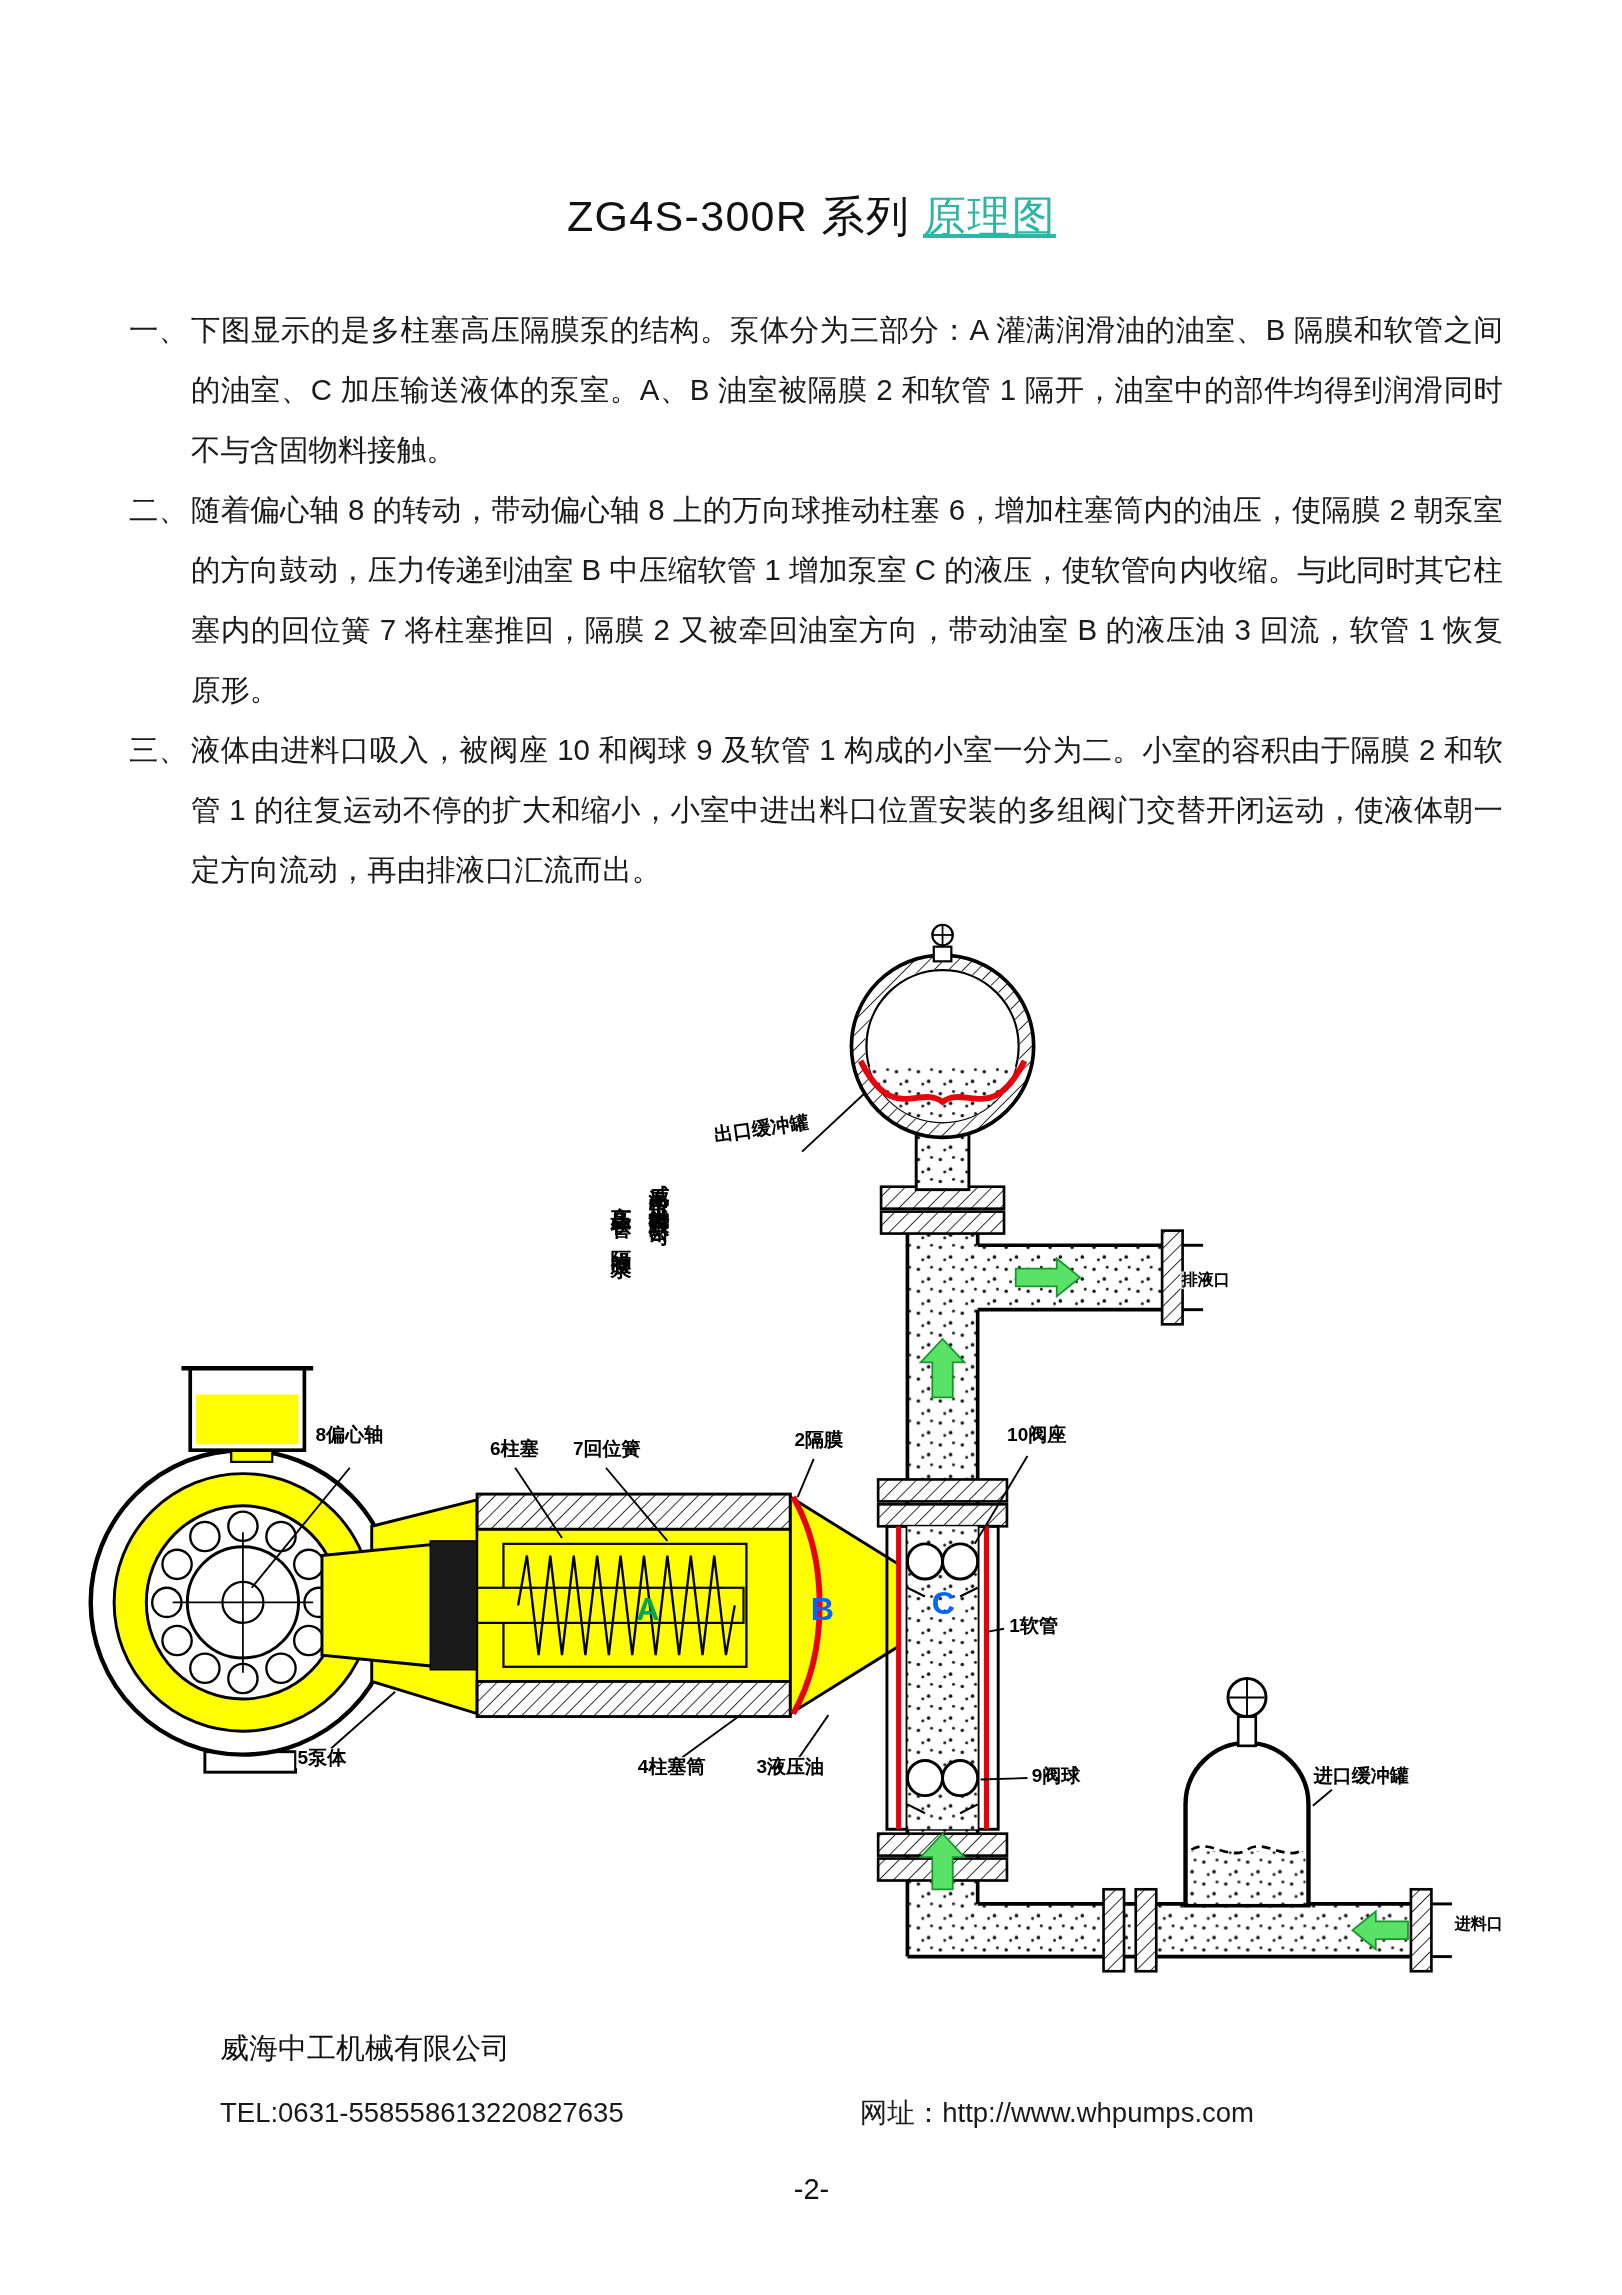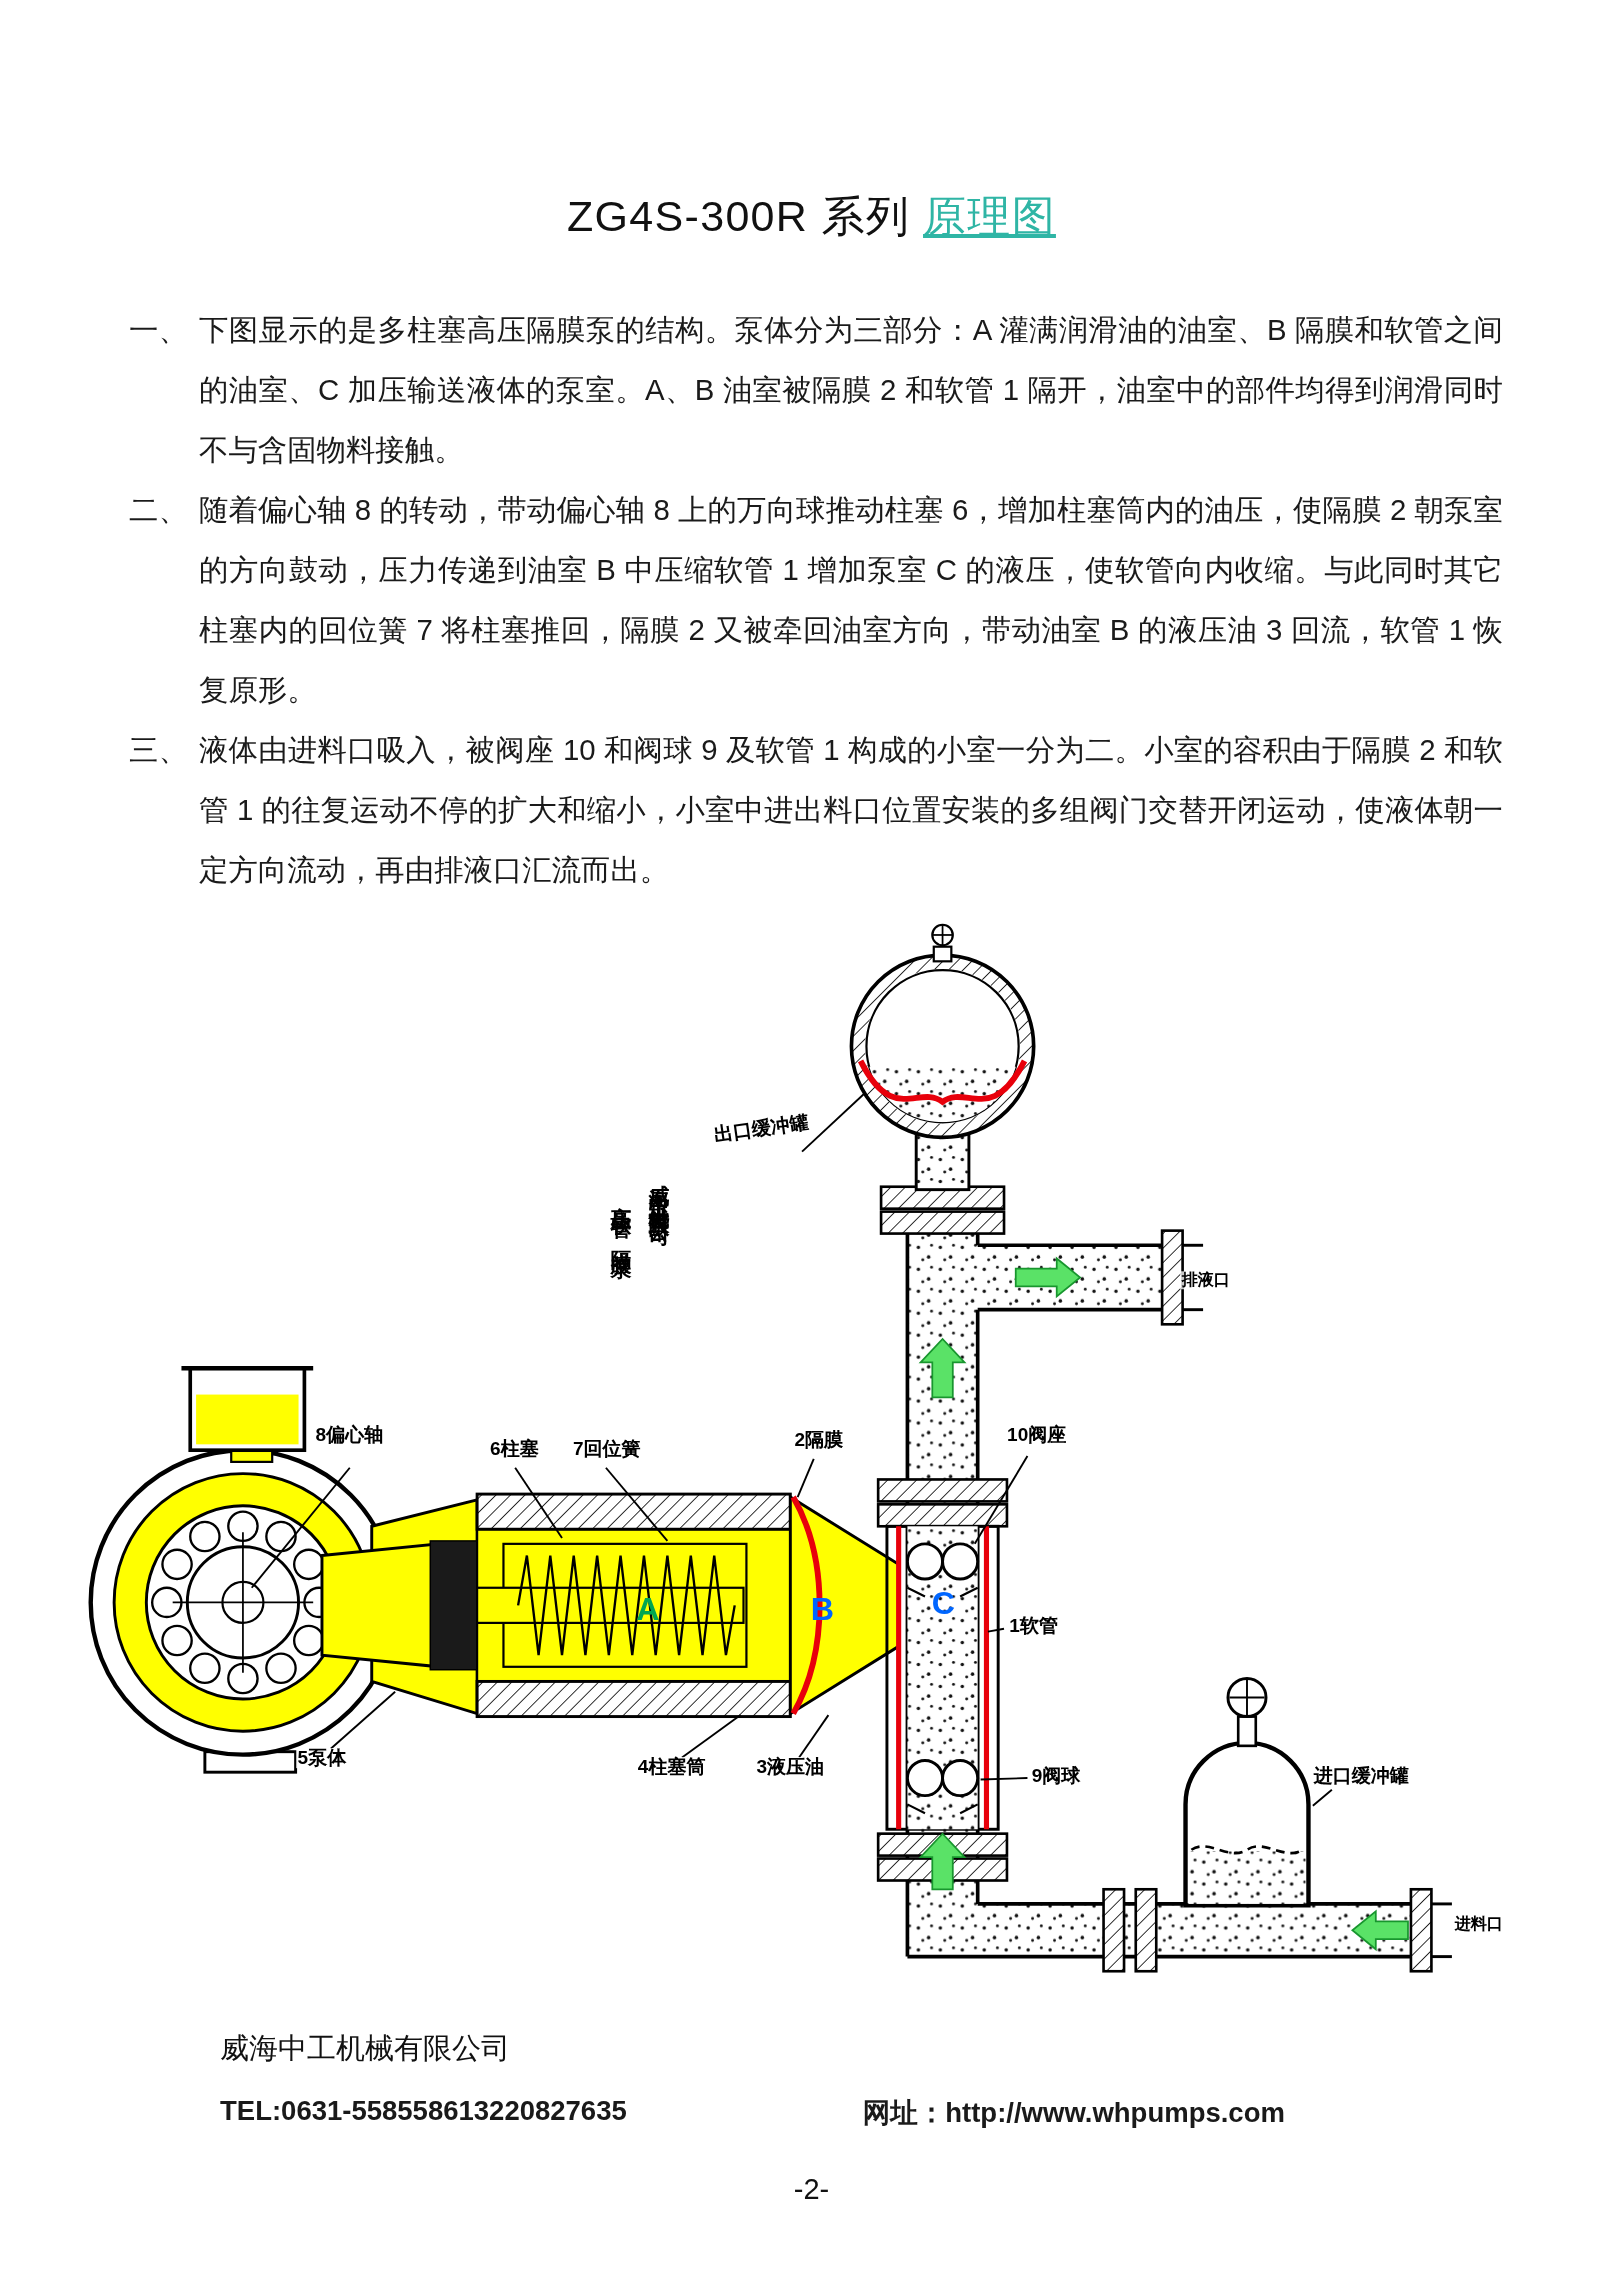--- a/index.html
+++ b/index.html
@@ -11,21 +11,21 @@
   
   .title{
     padding-top:188px;margin:0;text-align:center;
     font-size:43px;font-weight:400;letter-spacing:1.3px;color:#111;
   }
   .title .accent{color:#2fb5a5;margin-left:13px;text-decoration:underline;}
   
   .content{margin:54px 120px 0 129px;}
   .para{display:flex;align-items:flex-start;font-size:29.4px;line-height:60px;}
   .para .marker{flex:0 0 62px;white-space:nowrap;}
-  .para .ptext{flex:1;text-align:justify;margin-left:8px;}
+  .para .ptext{flex:1;text-align:justify;}
   
   .diagram{position:relative;width:1464px;height:1099px;margin:10.5px 0 0 79px;}
   .diagram-inner{
     position:absolute;left:0;top:0;width:654px;height:491px;
     transform:scale(2.238);transform-origin:0 0;
   }
   .diagram-inner svg{position:absolute;left:0;top:0;}
   .dlabel{
     position:absolute;font-size:8.5px;font-weight:bold;line-height:1.1;
     color:#000;background:rgba(255,255,255,.78);padding:0 0.7px;white-space:nowrap;
@@ -36,21 +36,21 @@
     font-size:9.2px;font-weight:bold;letter-spacing:2px;color:#000;
     background:transparent;line-height:1;
   }
   .chamber{position:absolute;font-size:14.4px;font-weight:bold;background:transparent;padding:0;}
   .chamber-a{color:#00a651;}
   .chamber-bc{color:#0066ff;}
   .tilt{transform:rotate(-8deg);}
   
   .footer{margin:19.6px 0 0 220px;}
   .footer .company{font-size:29px;color:#111;}
-  .footer .contact{margin-top:26px;font-size:27.5px;display:flex;align-items:flex-start;font-weight:bold;}
+  .footer .contact{margin-top:26px;font-size:27.5px;display:flex;align-items:center;}
   .contact .phone{}
   .contact .web{margin-left:236px;}
   .pagenum{margin-top:42px;text-align:center;font-size:29px;color:#111;}
 </style>
 </head>
 <body>
 
 <h1 class="title"><span>ZG4S-300R 系列</span><span class="accent">原理图</span></h1>
 
 <div class="content">

